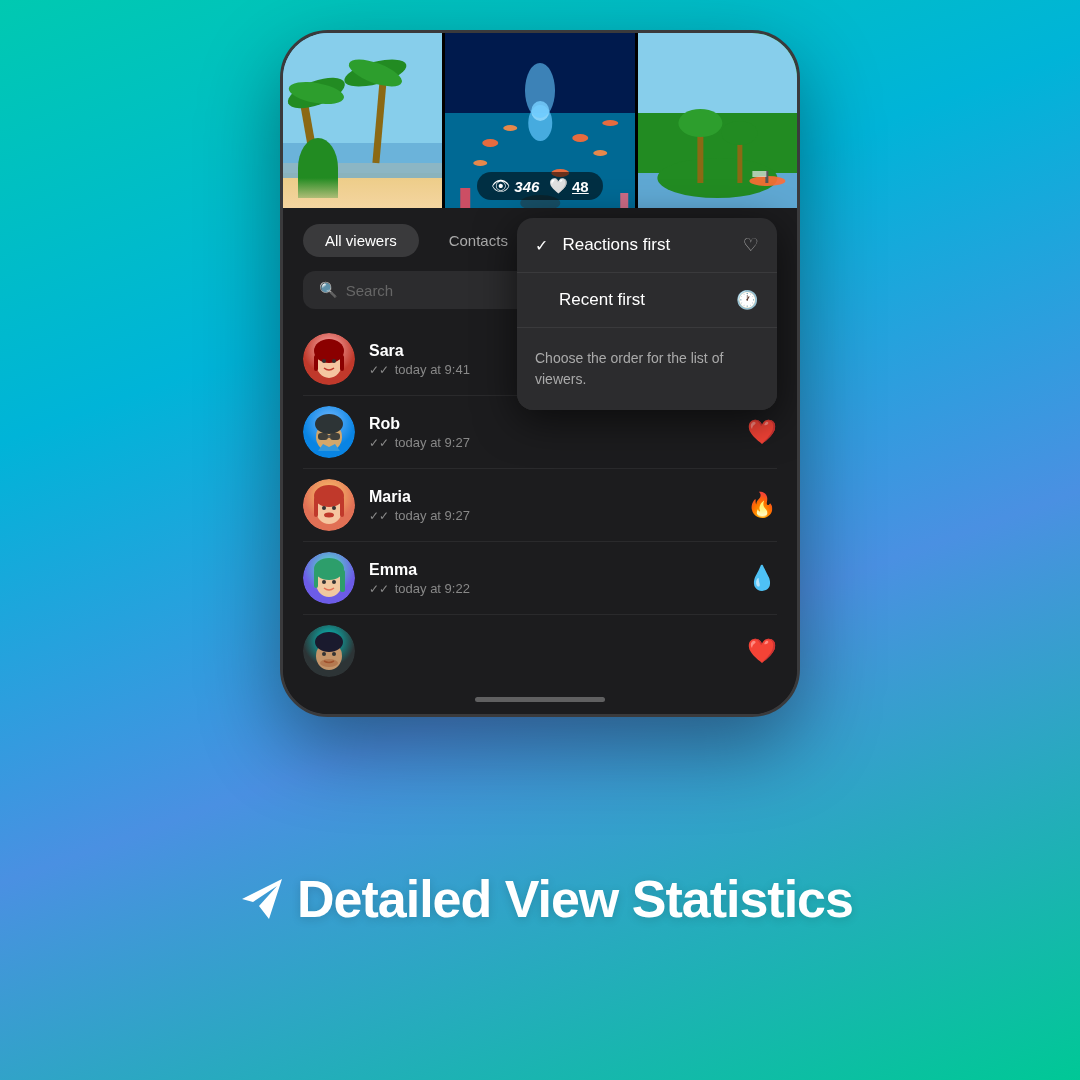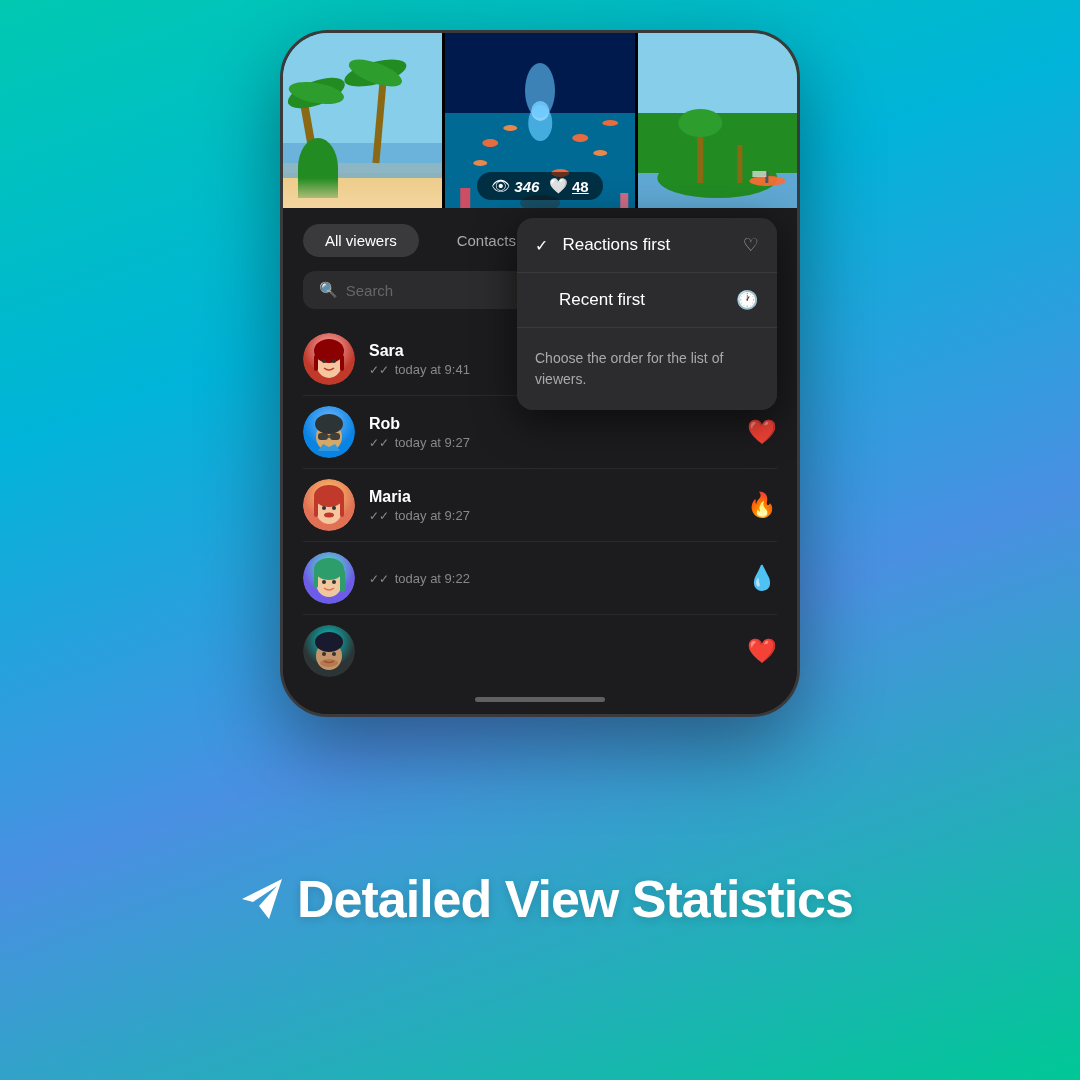--- a/index.html
+++ b/index.html
@@ -112,21 +112,21 @@
 
     .tabs-row {
       display: flex;
       align-items: center;
       justify-content: space-between;
       margin-bottom: 14px;
     }
 
     .tabs-group {
       display: flex;
-      gap: 16px;
+      gap: 8px;
     }
 
     .tab {
       padding: 8px 22px;
       border-radius: 20px;
       font-size: 15px;
       font-weight: 500;
       cursor: pointer;
       color: #aaa;
       background: transparent;
@@ -531,20 +531,21 @@
 
               <ellipse cx="26" cy="17" rx="15" ry="11" fill="#2d9e6b"></ellipse>
               <rect x="11" y="18" width="4" height="18" fill="#2d9e6b" rx="2"></rect>
               <rect x="37" y="18" width="5" height="22" fill="#2d9e6b" rx="2"></rect>
               <circle cx="21" cy="30" r="2" fill="#333"></circle>
               <circle cx="31" cy="30" r="2" fill="#333"></circle>
               <path d="M21 36 Q26 40 31 36" stroke="#e17055" stroke-width="1.5" fill="none"></path>
             </svg>
           </div>
           <div class="viewer-info">
+            <div class="viewer-name">Emma</div>
             <div class="viewer-time">
               <span class="checkmark">✓✓</span>
               today at 9:22
             </div>
           </div>
           <span class="reaction-emoji">💧</span>
         </div>
 
         <div class="viewer-item" style="border-bottom:none;">
           <div class="avatar">

